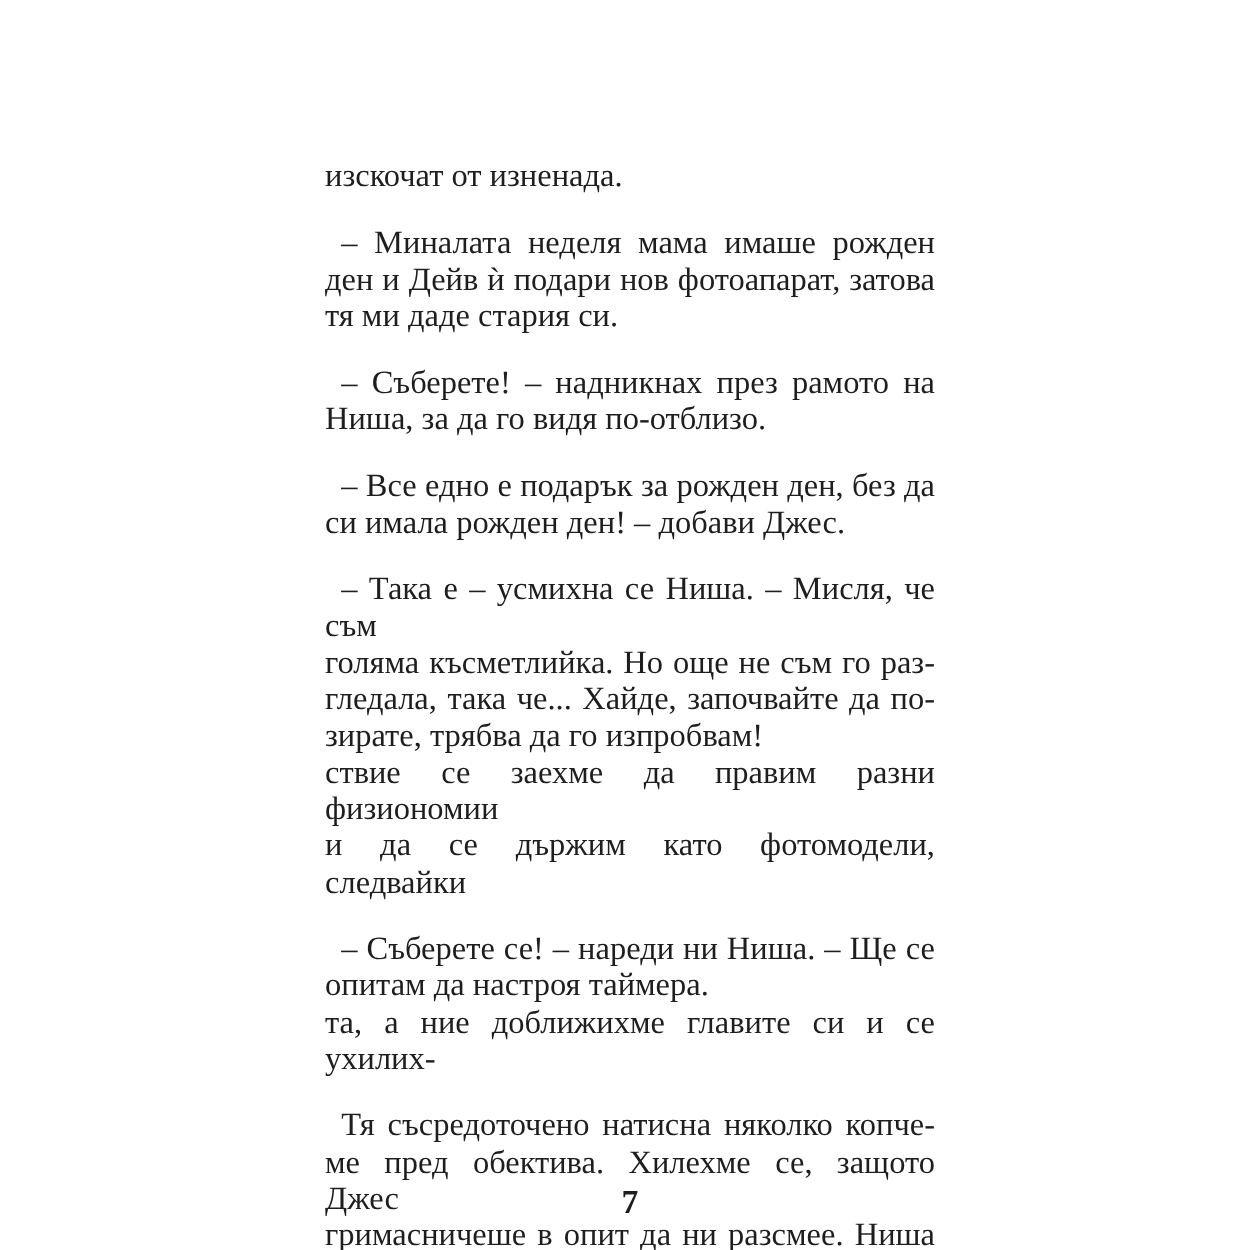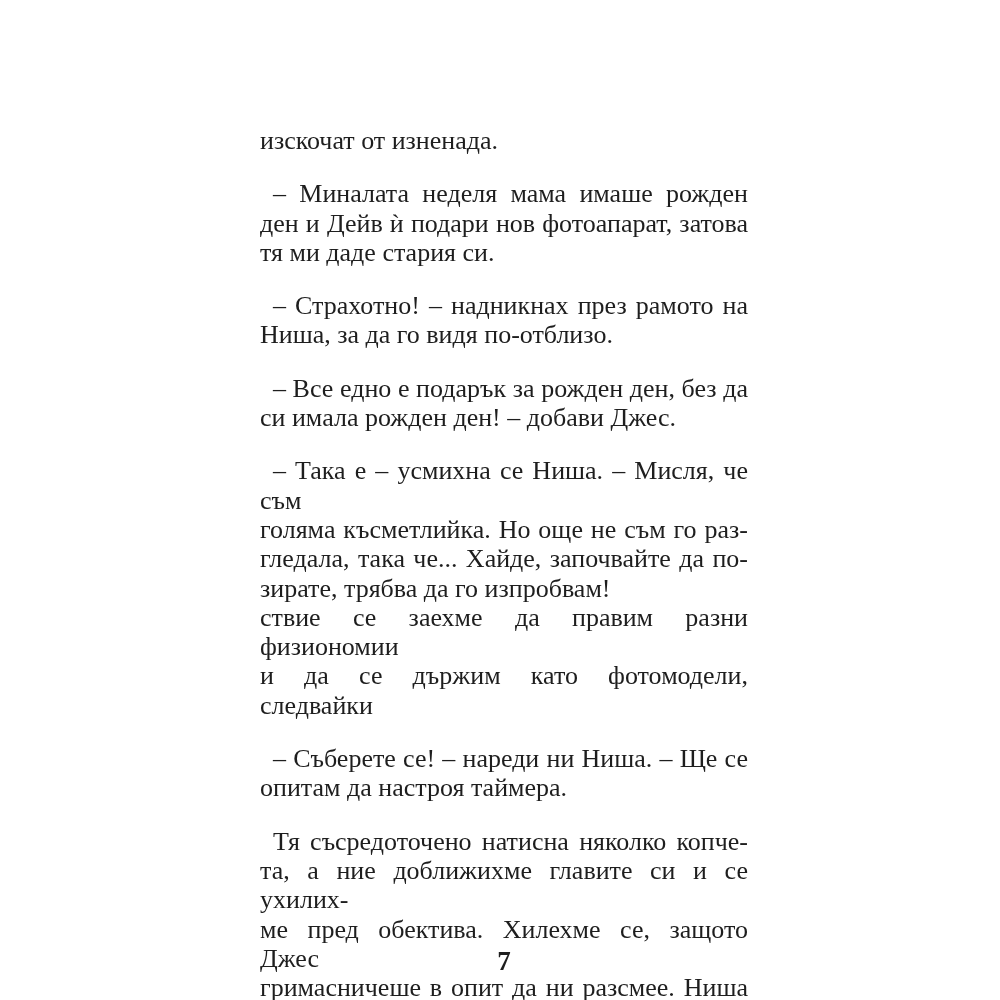--- a/index.html
+++ b/index.html
@@ -53,31 +53,31 @@
 </style>
 </head>
 <body>
 
 <div class="page">
   <div class="textblock">
       <div class="line">изскочат от изненада.</div>
       <div class="line indent just">– Миналата неделя мама имаше рожден</div>
       <div class="line just">ден и Дейв ѝ подари нов фотоапарат, затова</div>
       <div class="line">тя ми даде стария си.</div>
-      <div class="line indent just">– Страхотно! – надникнах през рамото на</div>
+      <div class="line indent just">– Съберете! – надникнах през рамото на</div>
       <div class="line">Ниша, за да го видя по-отблизо.</div>
       <div class="line indent just">– Все едно е подарък за рожден ден, без да</div>
       <div class="line">си имала рожден ден! – добави Джес.</div>
       <div class="line indent just">– Така е – усмихна се Ниша. – Мисля, че съм</div>
       <div class="line just">голяма късметлийка. Но още не съм го раз-</div>
       <div class="line just">гледала, така че... Хайде, започвайте да по-</div>
       <div class="line">зирате, трябва да го изпробвам!</div>
       <div class="line just">ствие се заехме да правим разни физиономии</div>
       <div class="line just">и да се държим като фотомодели, следвайки</div>
       <div class="line indent just">– Съберете се! – нареди ни Ниша. – Ще се</div>
       <div class="line">опитам да настроя таймера.</div>
+      <div class="line just">та, а ние доближихме главите си и се ухилих-</div>
       <div class="line indent just">Тя съсредоточено натисна няколко копче-</div>
-      <div class="line just">та, а ние доближихме главите си и се ухилих-</div>
       <div class="line just">ме пред обектива. Хилехме се, защото Джес</div>
       <div class="line just">гримасничеше в опит да ни разсмее. Ниша</div>
     </div>
   <div class="folio">7</div>
 </div>
 
 </body></html>

